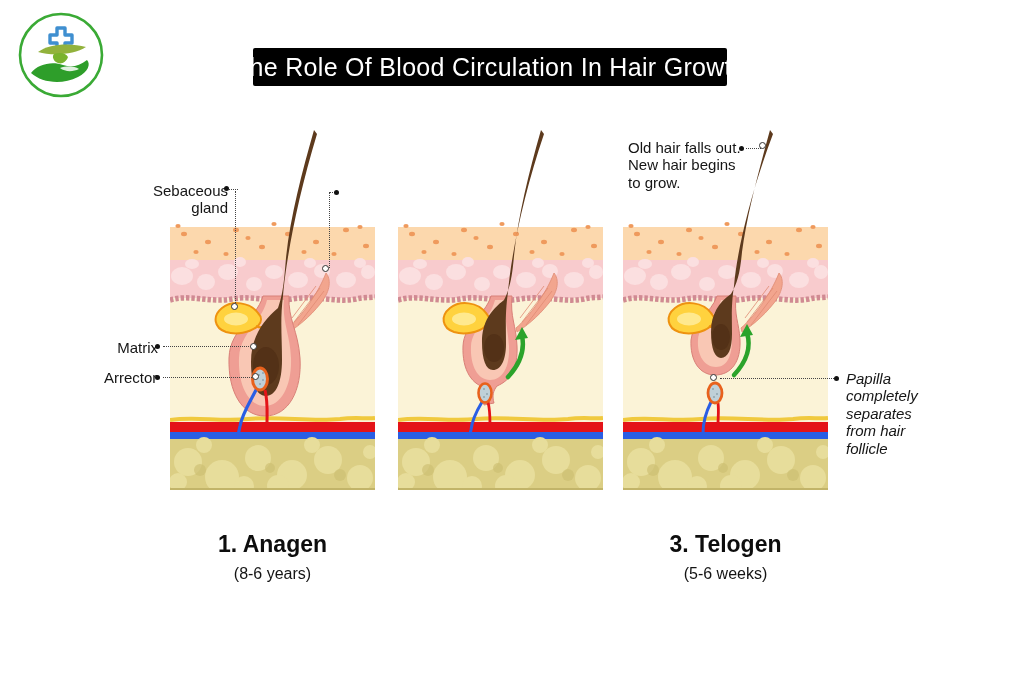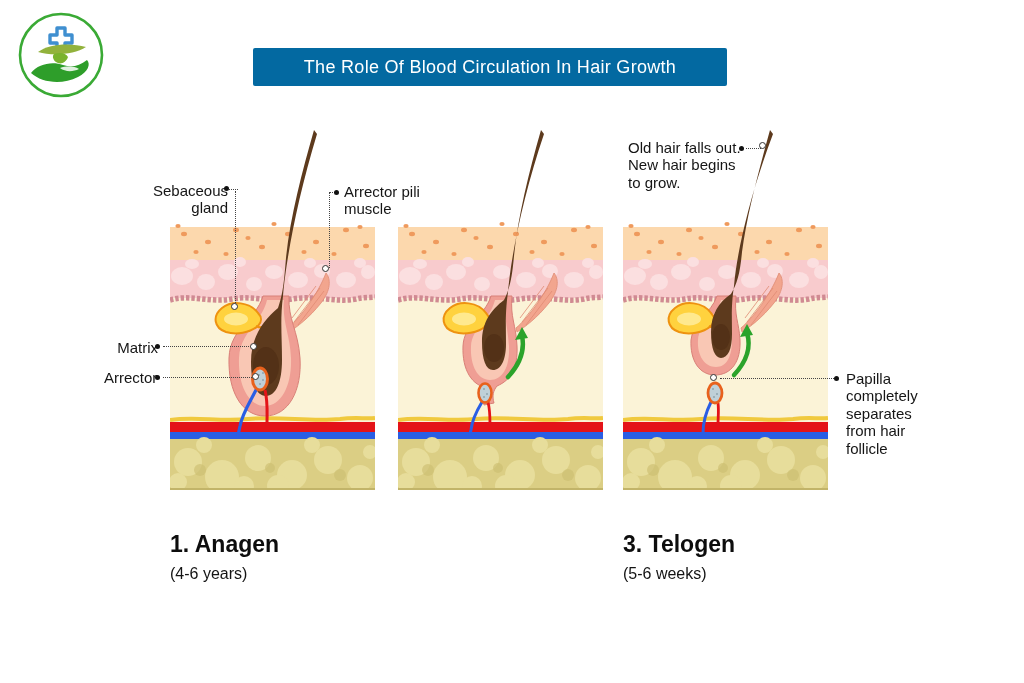--- a/index.html
+++ b/index.html
@@ -3,35 +3,35 @@
 <meta charset="utf-8">
 <style>
   html,body{margin:0;padding:0;}
   .page{
     position:relative;width:1024px;height:683px;background:#ffffff;overflow:hidden;
     font-family:"Liberation Sans",sans-serif;color:#1c1c1c;
   }
   .logo{position:absolute;left:16px;top:10px;width:90px;height:90px;}
   .banner{
     position:absolute;left:253px;top:48px;width:474px;height:38px;
-    background:#0369a1;color:#ffffff;font-size:18px;letter-spacing:.3px;
+    background:#000000;color:#ffffff;font-size:25px;letter-spacing:.3px;
     display:flex;align-items:center;justify-content:center;white-space:nowrap;
     border-radius:2px;
   }
   .panel{position:absolute;top:130px;width:205px;height:360px;}
   .panel.p1{left:170px;} .panel.p2{left:398px;} .panel.p3{left:623px;}
 
   .lbl{position:absolute;font-size:15px;line-height:1.16;color:#151515;}
   .lbl.right{text-align:right;}
   .dot{position:absolute;width:5px;height:5px;border-radius:50%;background:#111;}
   .circ{position:absolute;width:7px;height:7px;border-radius:50%;background:#fff;border:1.3px solid #333;box-sizing:border-box;}
   .lead-h{position:absolute;height:0;border-top:1.6px dotted #444;}
   .lead-v{position:absolute;width:0;border-left:1.6px dotted #444;}
 
-  .caption{position:absolute;width:205px;}
+  .caption{position:absolute;width:205px;text-align:center;}
   .caption .t{font-size:23px;font-weight:bold;color:#0d0d0d;}
   .caption .s{font-size:16px;margin-top:7px;color:#141414;}
   .cap1{left:170px;top:531px;} .cap2{left:398px;top:531px;} .cap3{left:623px;top:531px;}
 </style>
 </head>
 <body>
 
 <div class="page">
 
   <svg class="logo" viewBox="0 0 90 90">
@@ -180,25 +180,24 @@
     <g fill="#8fa6b0">
         <circle cx="90" cy="259" r="1"></circle>
         <circle cx="94" cy="264" r="1"></circle>
         <circle cx="91" cy="267" r="1"></circle>
       </g>
     <path d="M111,245 C124,231 128,216 124,203" fill="none" stroke="#2ba32b" stroke-width="4.5" stroke-linecap="round"></path>
     <polygon points="124,194 117,207 130,205" fill="#2ba32b"></polygon>
   </svg>
 
   <div class="lbl" style="left:146px;top:182px;width:82px;text-align:right;">Sebaceous gland</div>
-  <div class="lbl" style="left:344px;top:183px;width:92px;">Arrector pili muscle</div>
   <div class="lbl right" style="left:112px;top:339px;width:46px;">Matrix</div>
   <div class="lbl right" style="left:104px;top:369px;width:52px;">Arrector</div>
   <div class="lbl" style="left:628px;top:139px;width:122px;">Old hair falls out. New hair begins to grow.</div>
-  <div class="lbl" style="left:846px;top:370px;width:84px;">Papilla completely separates from hair follicle</div>
+  <div class="lbl" style="left:846px;top:370px;width:84px;font-style:italic;">Papilla completely separates from hair follicle</div>
 
   <div class="lead-h" style="left:229px;top:189px;width:9px;"></div>
   <div class="lead-v" style="left:235px;top:191px;height:114px;"></div>
   <div class="lead-h" style="left:329px;top:192px;width:8px;"></div>
   <div class="lead-v" style="left:329px;top:192px;height:76px;"></div>
   <div class="lead-h" style="left:163px;top:346px;width:88px;"></div>
   <div class="lead-h" style="left:163px;top:377px;width:89px;"></div>
   <div class="lead-h" style="left:746px;top:148px;width:15px;"></div>
   <div class="lead-h" style="left:720px;top:378px;width:114px;"></div>
 
@@ -211,20 +210,20 @@
 
   <div class="circ" style="left:231px;top:303px;"></div>
   <div class="circ" style="left:322px;top:265px;"></div>
   <div class="circ" style="left:250px;top:343px;"></div>
   <div class="circ" style="left:252px;top:373px;"></div>
   <div class="circ" style="left:759px;top:142px;"></div>
   <div class="circ" style="left:710px;top:374px;"></div>
 
   <div class="caption cap1">
     <div class="t">1. Anagen</div>
-    <div class="s">(4-6 years)</div>
+    <div class="s">(8-6 years)</div>
   </div>
   <div class="caption cap3">
     <div class="t">3. Telogen</div>
     <div class="s">(5-6 weeks)</div>
   </div>
 
 </div>
 
 </body></html>

